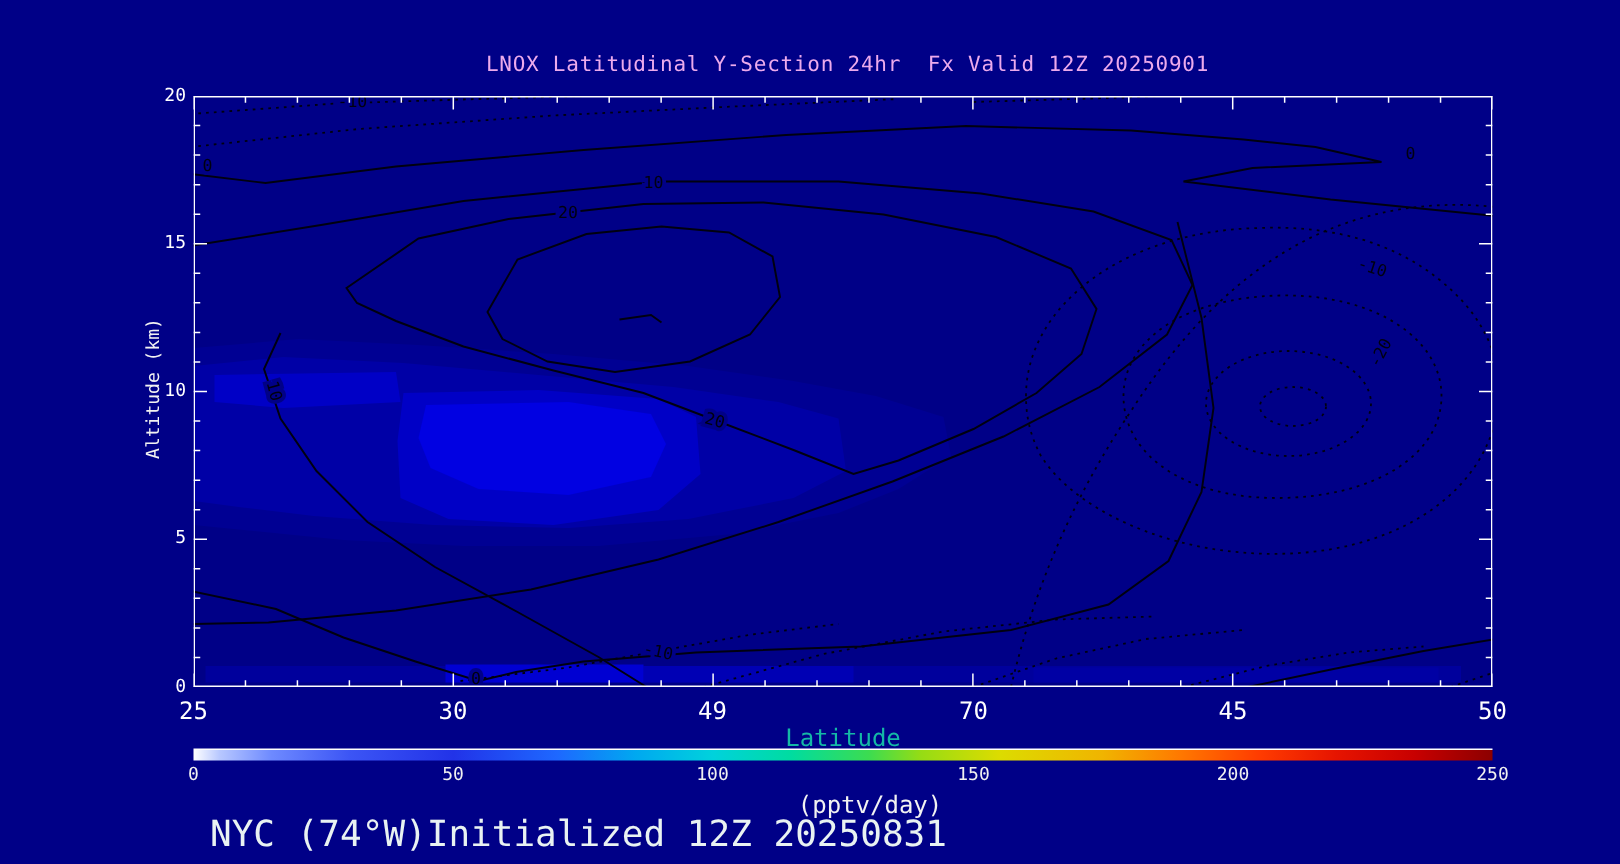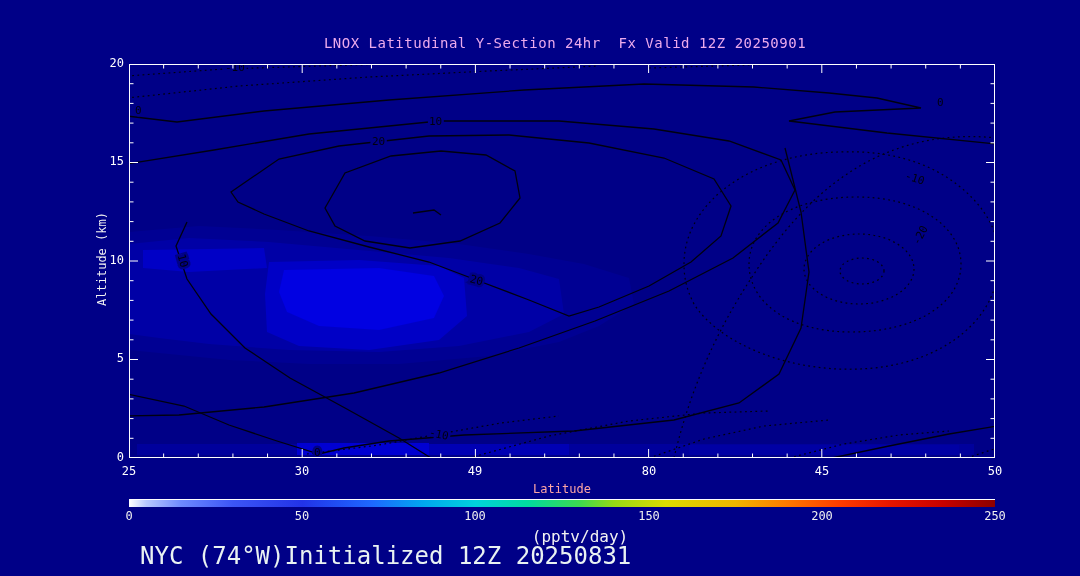--- a/index.html
+++ b/index.html
@@ -7,23 +7,23 @@
     width:1080px;height:576px;position:relative;overflow:hidden;
     background:#000087;
     font-family:"DejaVu Sans Mono","Liberation Mono",monospace;
   }
   .abs{position:absolute;}
   .title{
     top:35px;left:565px;transform:translateX(-50%);
     font-size:14px;letter-spacing:.5px;white-space:pre;color:#ecaaec;
   }
   .plot-frame{left:129px;top:64px;width:866px;height:394px;}
-  .xlab{top:464px;transform:translateX(-50%);font-size:12px;color:#ffffff;}
+  .xlab{top:464px;transform:translateX(-50%);font-size:16px;color:#ffffff;}
   .ylab{left:88px;width:36px;text-align:right;font-size:12px;color:#ffffff;}
-  .axis-title-x{top:482px;left:562px;transform:translateX(-50%);font-size:12px;color:#fca5a5;}
+  .axis-title-x{top:482px;left:562px;transform:translateX(-50%);font-size:16px;color:#14b8a6;}
   .axis-title-y{
     left:37px;top:252px;width:130px;text-align:center;
     transform:rotate(-90deg);font-size:12px;color:#f2f2f2;
   }
   .cbar{
     left:129px;top:499px;width:866px;height:7px;
     border-top:1px solid #ffffff;
     background:linear-gradient(to right,
       #ffffff 0%,#b8c8ff 2%,#6e8aff 6%,#3c55f5 12%,#2233e8 20%,#1e68ff 28%,
       #00a8f0 34%,#00d2dc 40%,#00dca0 46%,#3cdc50 52%,#96dc14 56%,#dcdc00 62%,
@@ -201,21 +201,21 @@
 <div class="abs ylab" style="top:56px">20</div>
 <div class="abs ylab" style="top:154px">15</div>
 <div class="abs ylab" style="top:253px">10</div>
 <div class="abs ylab" style="top:351px">5</div>
 <div class="abs ylab" style="top:450px">0</div>
 <div class="abs axis-title-y">Altitude (km)</div>
 
 <div class="abs xlab" style="left:129px">25</div>
 <div class="abs xlab" style="left:302px">30</div>
 <div class="abs xlab" style="left:475px">49</div>
-<div class="abs xlab" style="left:649px">80</div>
+<div class="abs xlab" style="left:649px">70</div>
 <div class="abs xlab" style="left:822px">45</div>
 <div class="abs xlab" style="left:995px">50</div>
 <div class="abs axis-title-x">Latitude</div>
 
 <div class="abs cbar"></div>
 <div class="abs cblab" style="left:129px">0</div>
 <div class="abs cblab" style="left:302px">50</div>
 <div class="abs cblab" style="left:475px">100</div>
 <div class="abs cblab" style="left:649px">150</div>
 <div class="abs cblab" style="left:822px">200</div>

